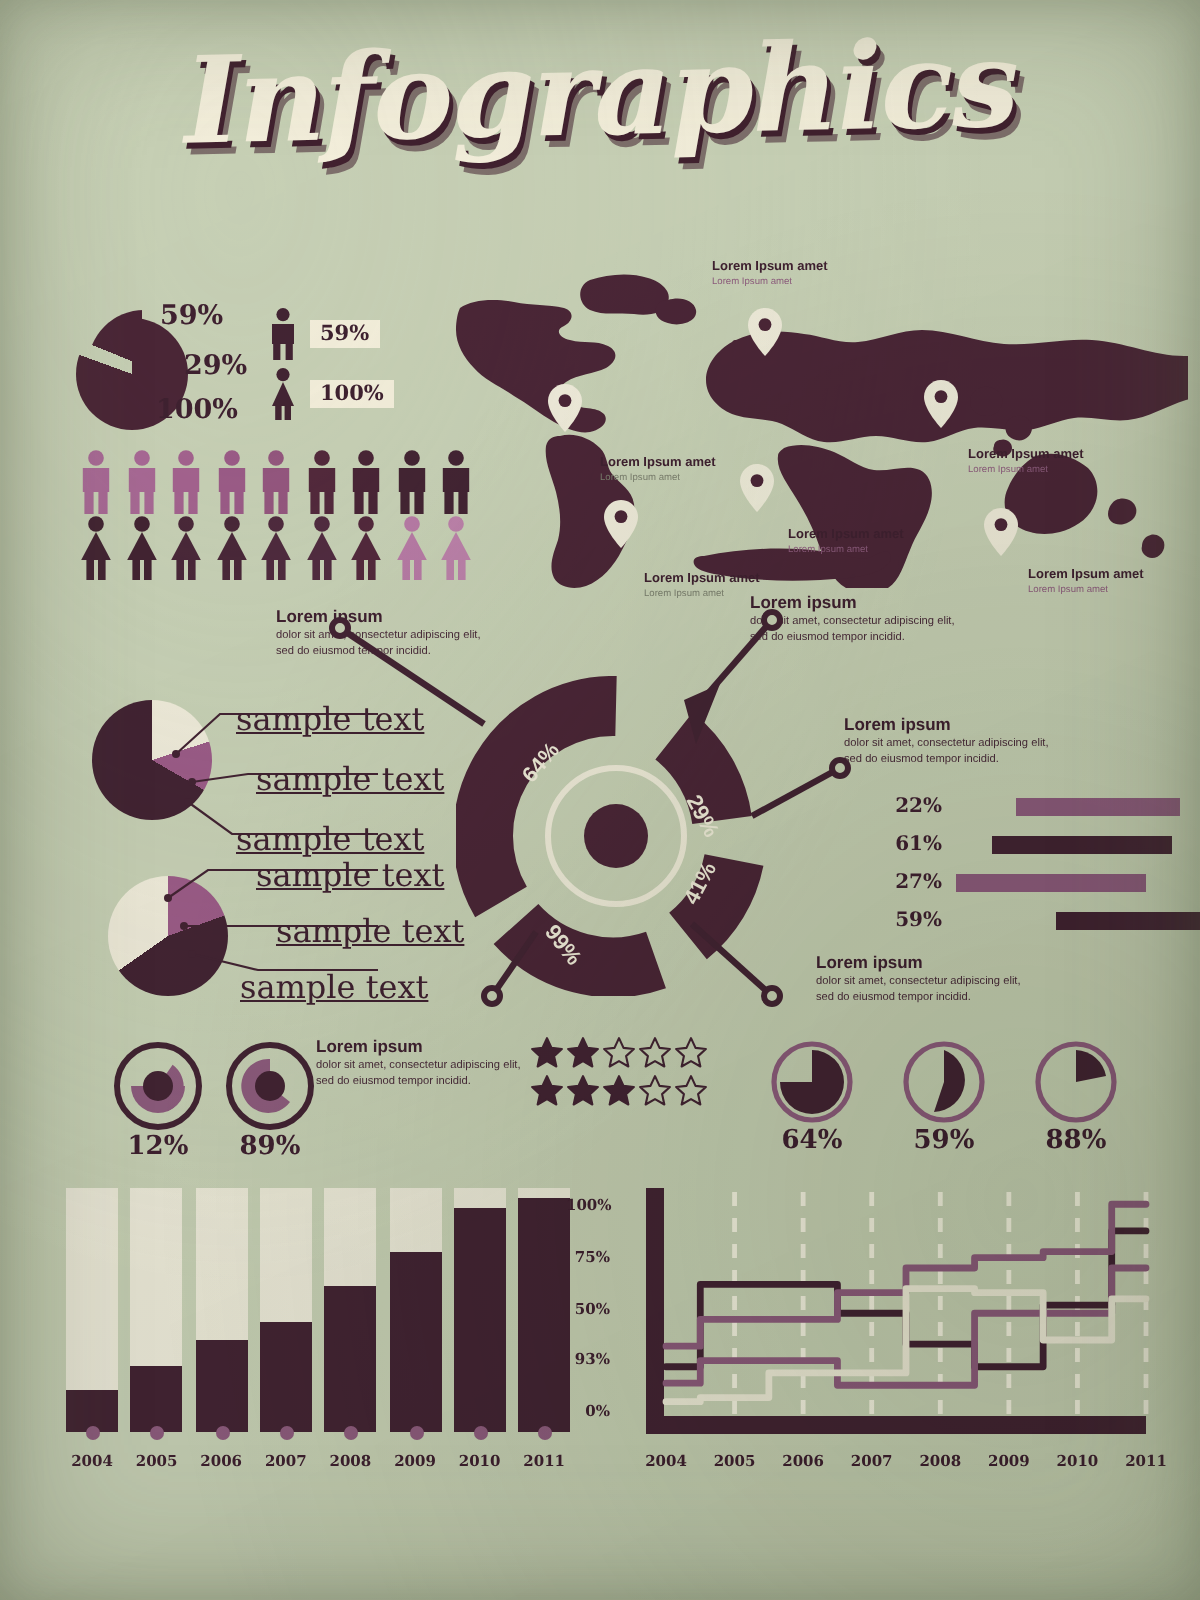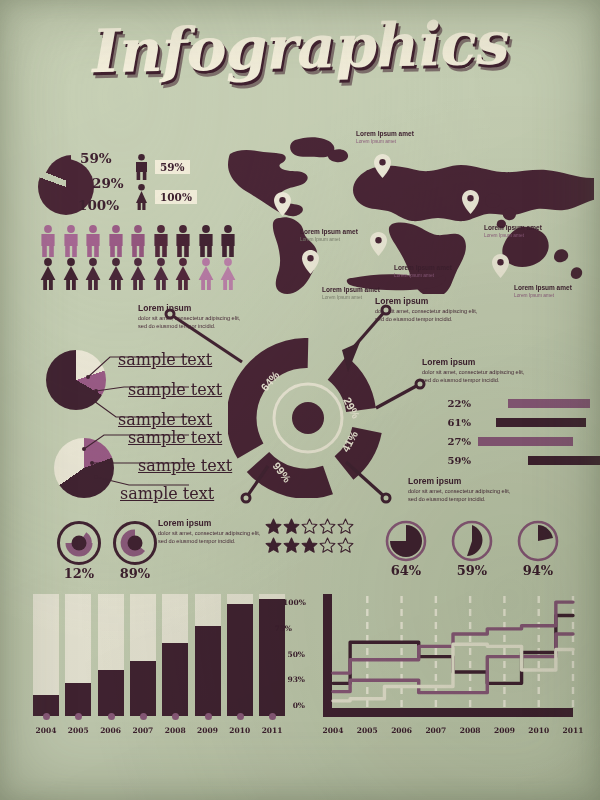--- a/index.html
+++ b/index.html
@@ -430,21 +430,21 @@
 <div class="gcap" style="left:385px;top:563px;width:42px;">64%</div>
 <svg style="position:absolute;left:451px;top:520px;" width="42" height="42" viewBox="0 0 42 42">
   <circle cx="21" cy="21" r="19" fill="none" stroke="#8e5c7e" stroke-width="2.6"></circle>
   <path d="M21 5 A16 16 0 0 1 16 36 L21 21 Z" fill="#432433"></path>
 </svg>
 <div class="gcap" style="left:451px;top:563px;width:42px;">59%</div>
 <svg style="position:absolute;left:517px;top:520px;" width="42" height="42" viewBox="0 0 42 42">
   <circle cx="21" cy="21" r="19" fill="none" stroke="#8e5c7e" stroke-width="2.6"></circle>
   <path d="M21 21 L21 5 A16 16 0 0 1 36 18 Z" fill="#432433"></path>
 </svg>
-<div class="gcap" style="left:517px;top:563px;width:42px;">94%</div>
+<div class="gcap" style="left:517px;top:563px;width:42px;">88%</div>
 
 <div id="barchart">
     <div class="bcol" style="left: 0px; height: 122px;">
       <div class="bfill" style="height: 20.74px;"></div>
     </div>
     <div class="bcol" style="left: 32.3px; height: 122px;">
       <div class="bfill" style="height: 32.94px;"></div>
     </div>
     <div class="bcol" style="left: 64.6px; height: 122px;">
       <div class="bfill" style="height: 46.36px;"></div>
@@ -504,18 +504,18 @@
     <div class="lyr" style="left: 351.286px;">2005</div>
     <div class="lyr" style="left: 385.571px;">2006</div>
     <div class="lyr" style="left: 419.857px;">2007</div>
     <div class="lyr" style="left: 454.143px;">2008</div>
     <div class="lyr" style="left: 488.429px;">2009</div>
     <div class="lyr" style="left: 522.714px;">2010</div>
     <div class="lyr" style="left: 557px;">2011</div>
     <div class="ytk" style="left: 283px; top: 701px;">0%</div>
     <div class="ytk" style="left: 283px; top: 675.286px;">93%</div>
     <div class="ytk" style="left: 283px; top: 649.571px;">50%</div>
-    <div class="ytk" style="left: 270px; top: 623.857px;">75%</div>
+    <div class="ytk" style="left: 283px; top: 623.857px;">75%</div>
     <div class="ytk" style="left: 283px; top: 598.143px;">100%</div>
   </div>
 
 <div class="paper-tex"></div>
 <div class="vig"></div>
 
 </body></html>

